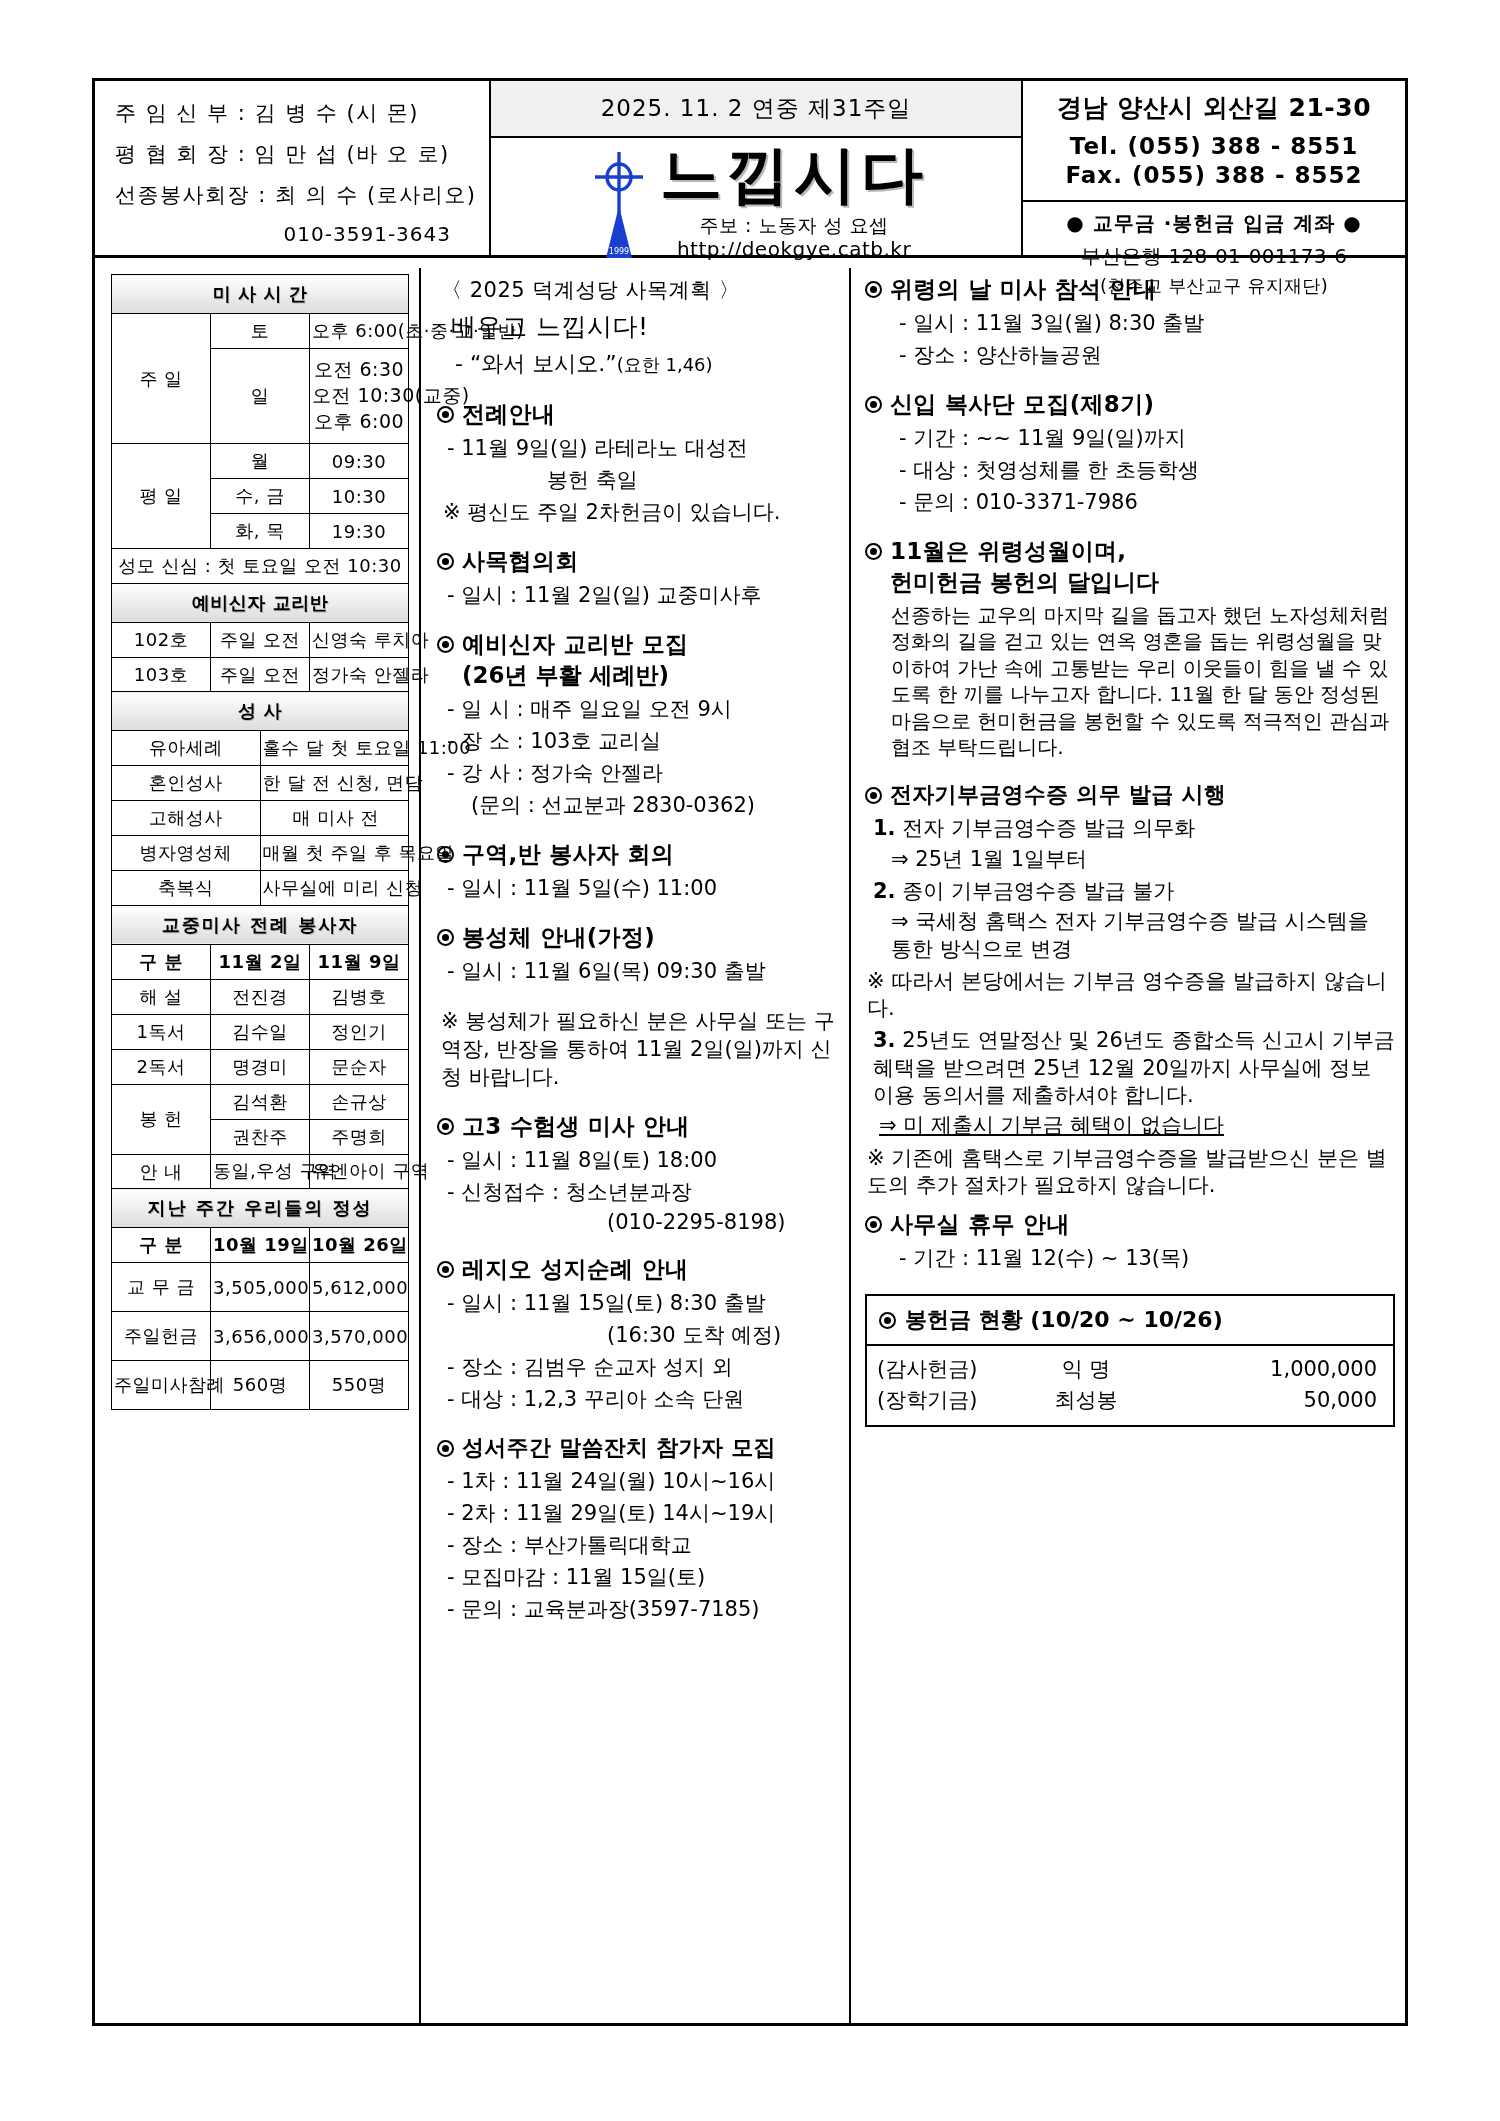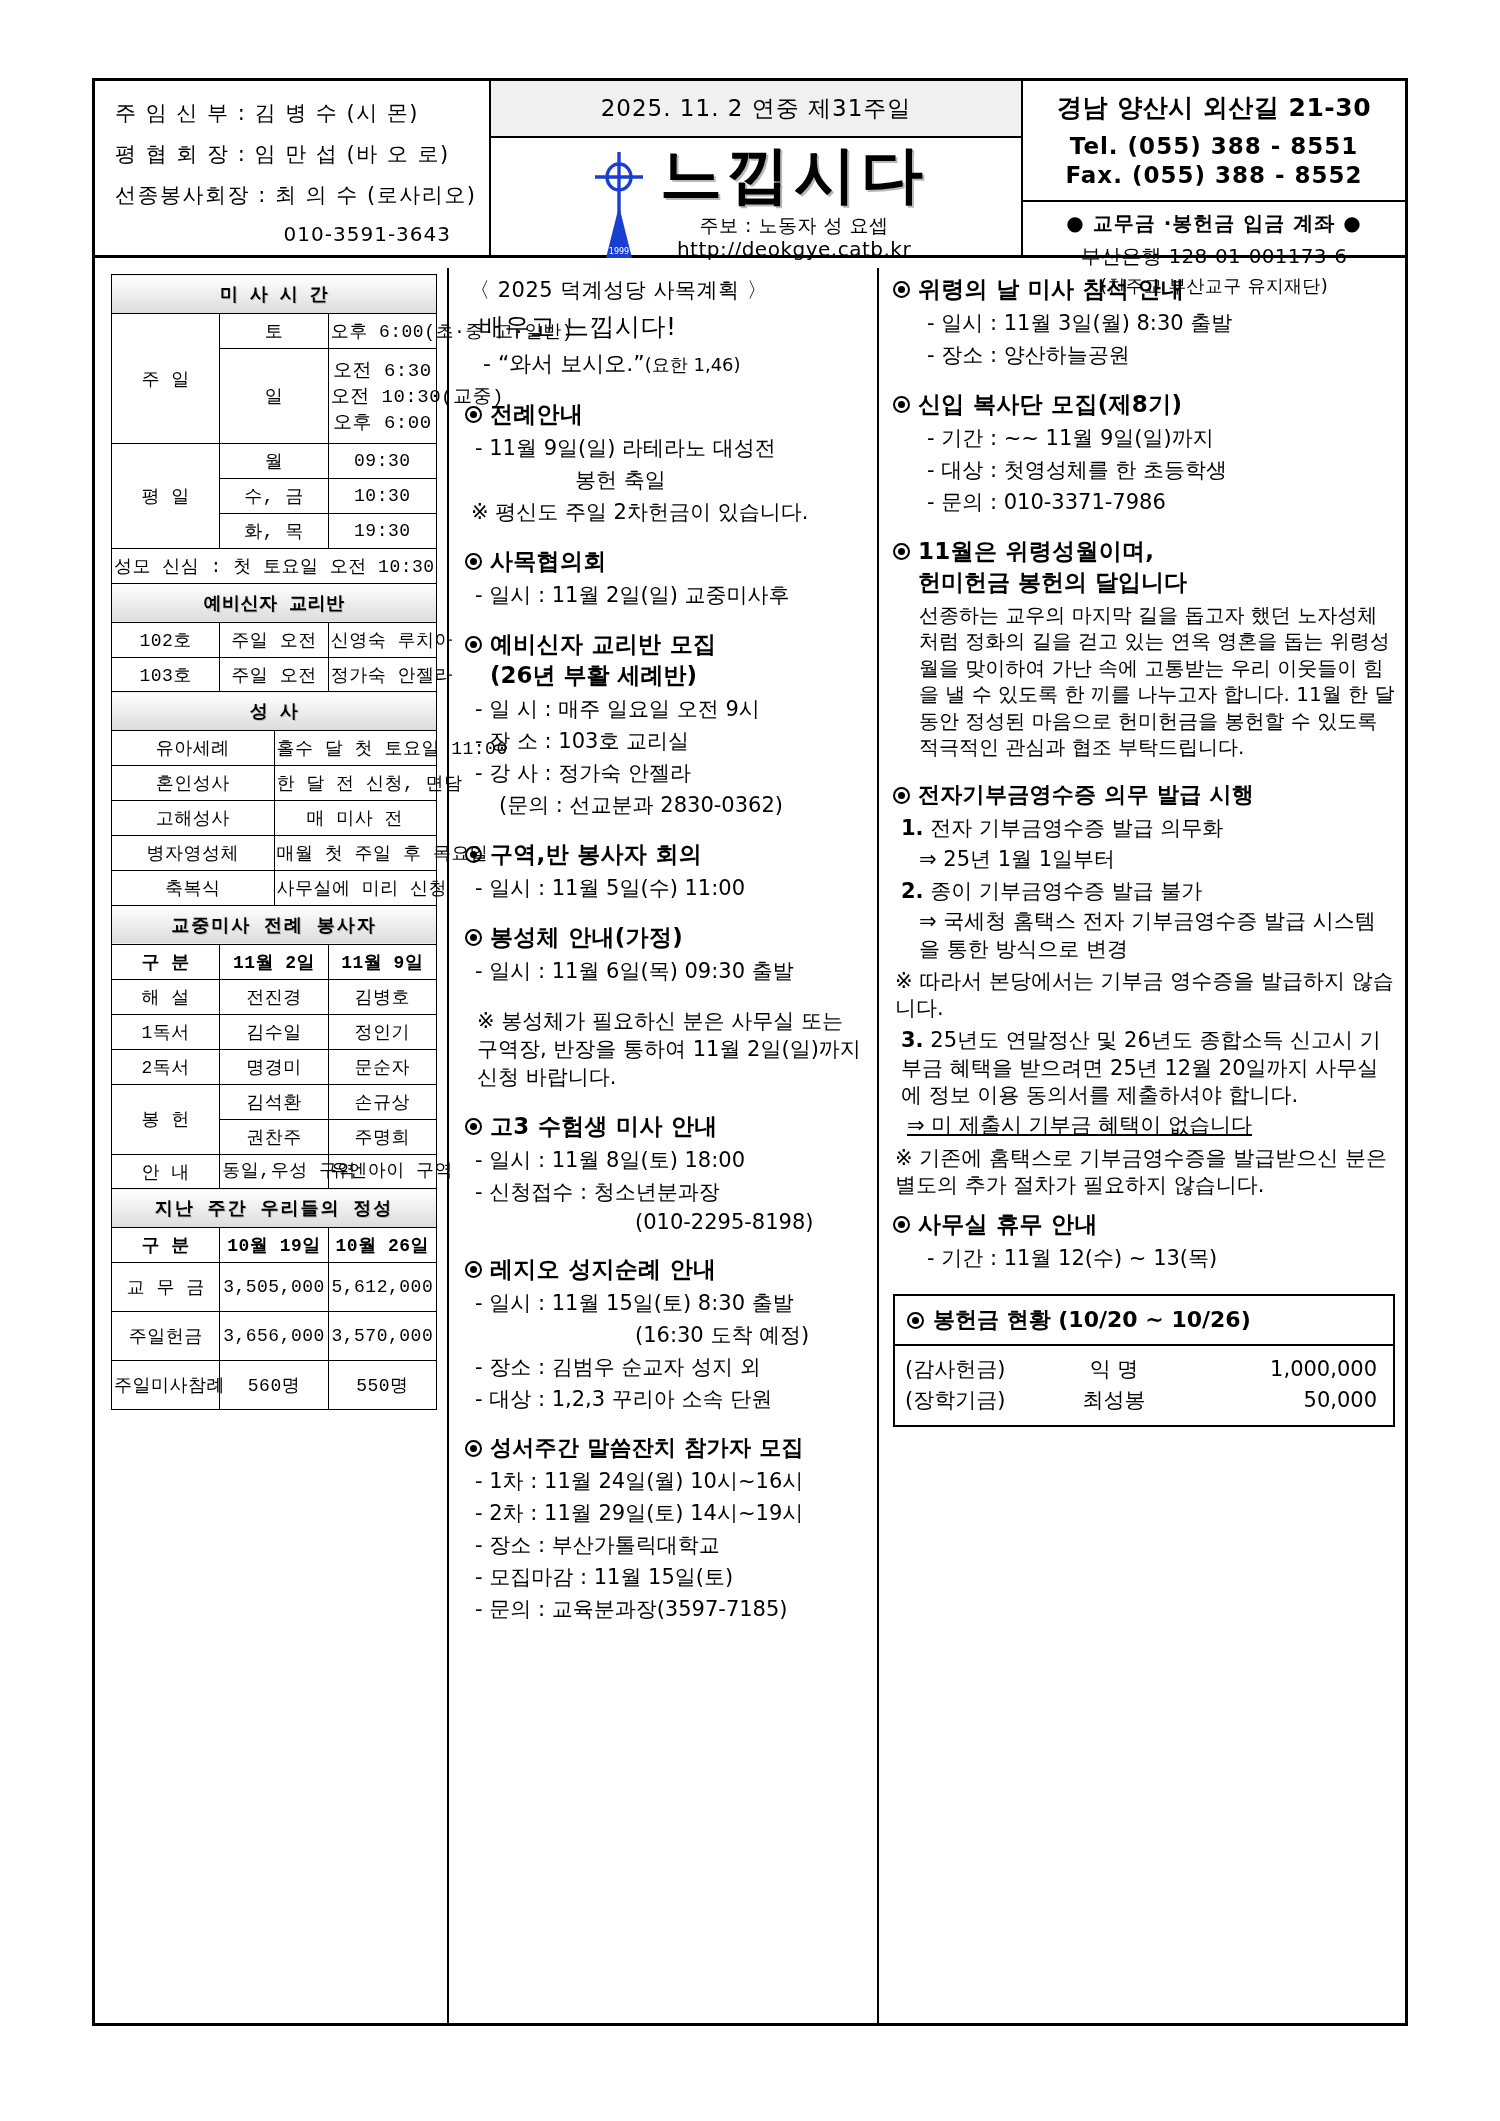--- a/index.html
+++ b/index.html
@@ -165,21 +165,21 @@
     white-space: nowrap;
   }
 
   
   .columns {
     flex: 1;
     display: flex;
     padding: 10px 0 0 0;
     box-sizing: border-box;
   }
-  .col-left  { width: 352px; padding: 6px 10px 0 16px; box-sizing: border-box; font-family: Liberation Mono, monospace; }
+  .col-left  { width: 324px; padding: 6px 10px 0 16px; box-sizing: border-box; }
   .col-mid   { width: 432px; padding: 6px 8px 0 16px; box-sizing: border-box;
                border-left: 2px solid #000; border-right: 2px solid #000; }
   .col-right { flex: 1; padding: 6px 10px 0 14px; box-sizing: border-box; }
 
   
   table.tb {
     width: 100%;
     border-collapse: collapse;
     table-layout: fixed;
   }
@@ -276,21 +276,21 @@
   .para {
     font-size: 20px;
     line-height: 1.32;
     margin: 4px 0 0 26px;
     white-space: normal;
     letter-spacing: 0;
   }
   .note-wrap {
     font-size: 21px;
     line-height: 1.34;
-    margin: 6px 0 0 12px;
+    margin: 6px 0 0 4px;
     white-space: normal;
   }
   .underline { text-decoration: underline; }
   .numitem {
     font-size: 21px;
     margin: 5px 0 0 8px;
     line-height: 1.3;
     white-space: normal;
   }
   .numitem .n { font-weight: bold; }

